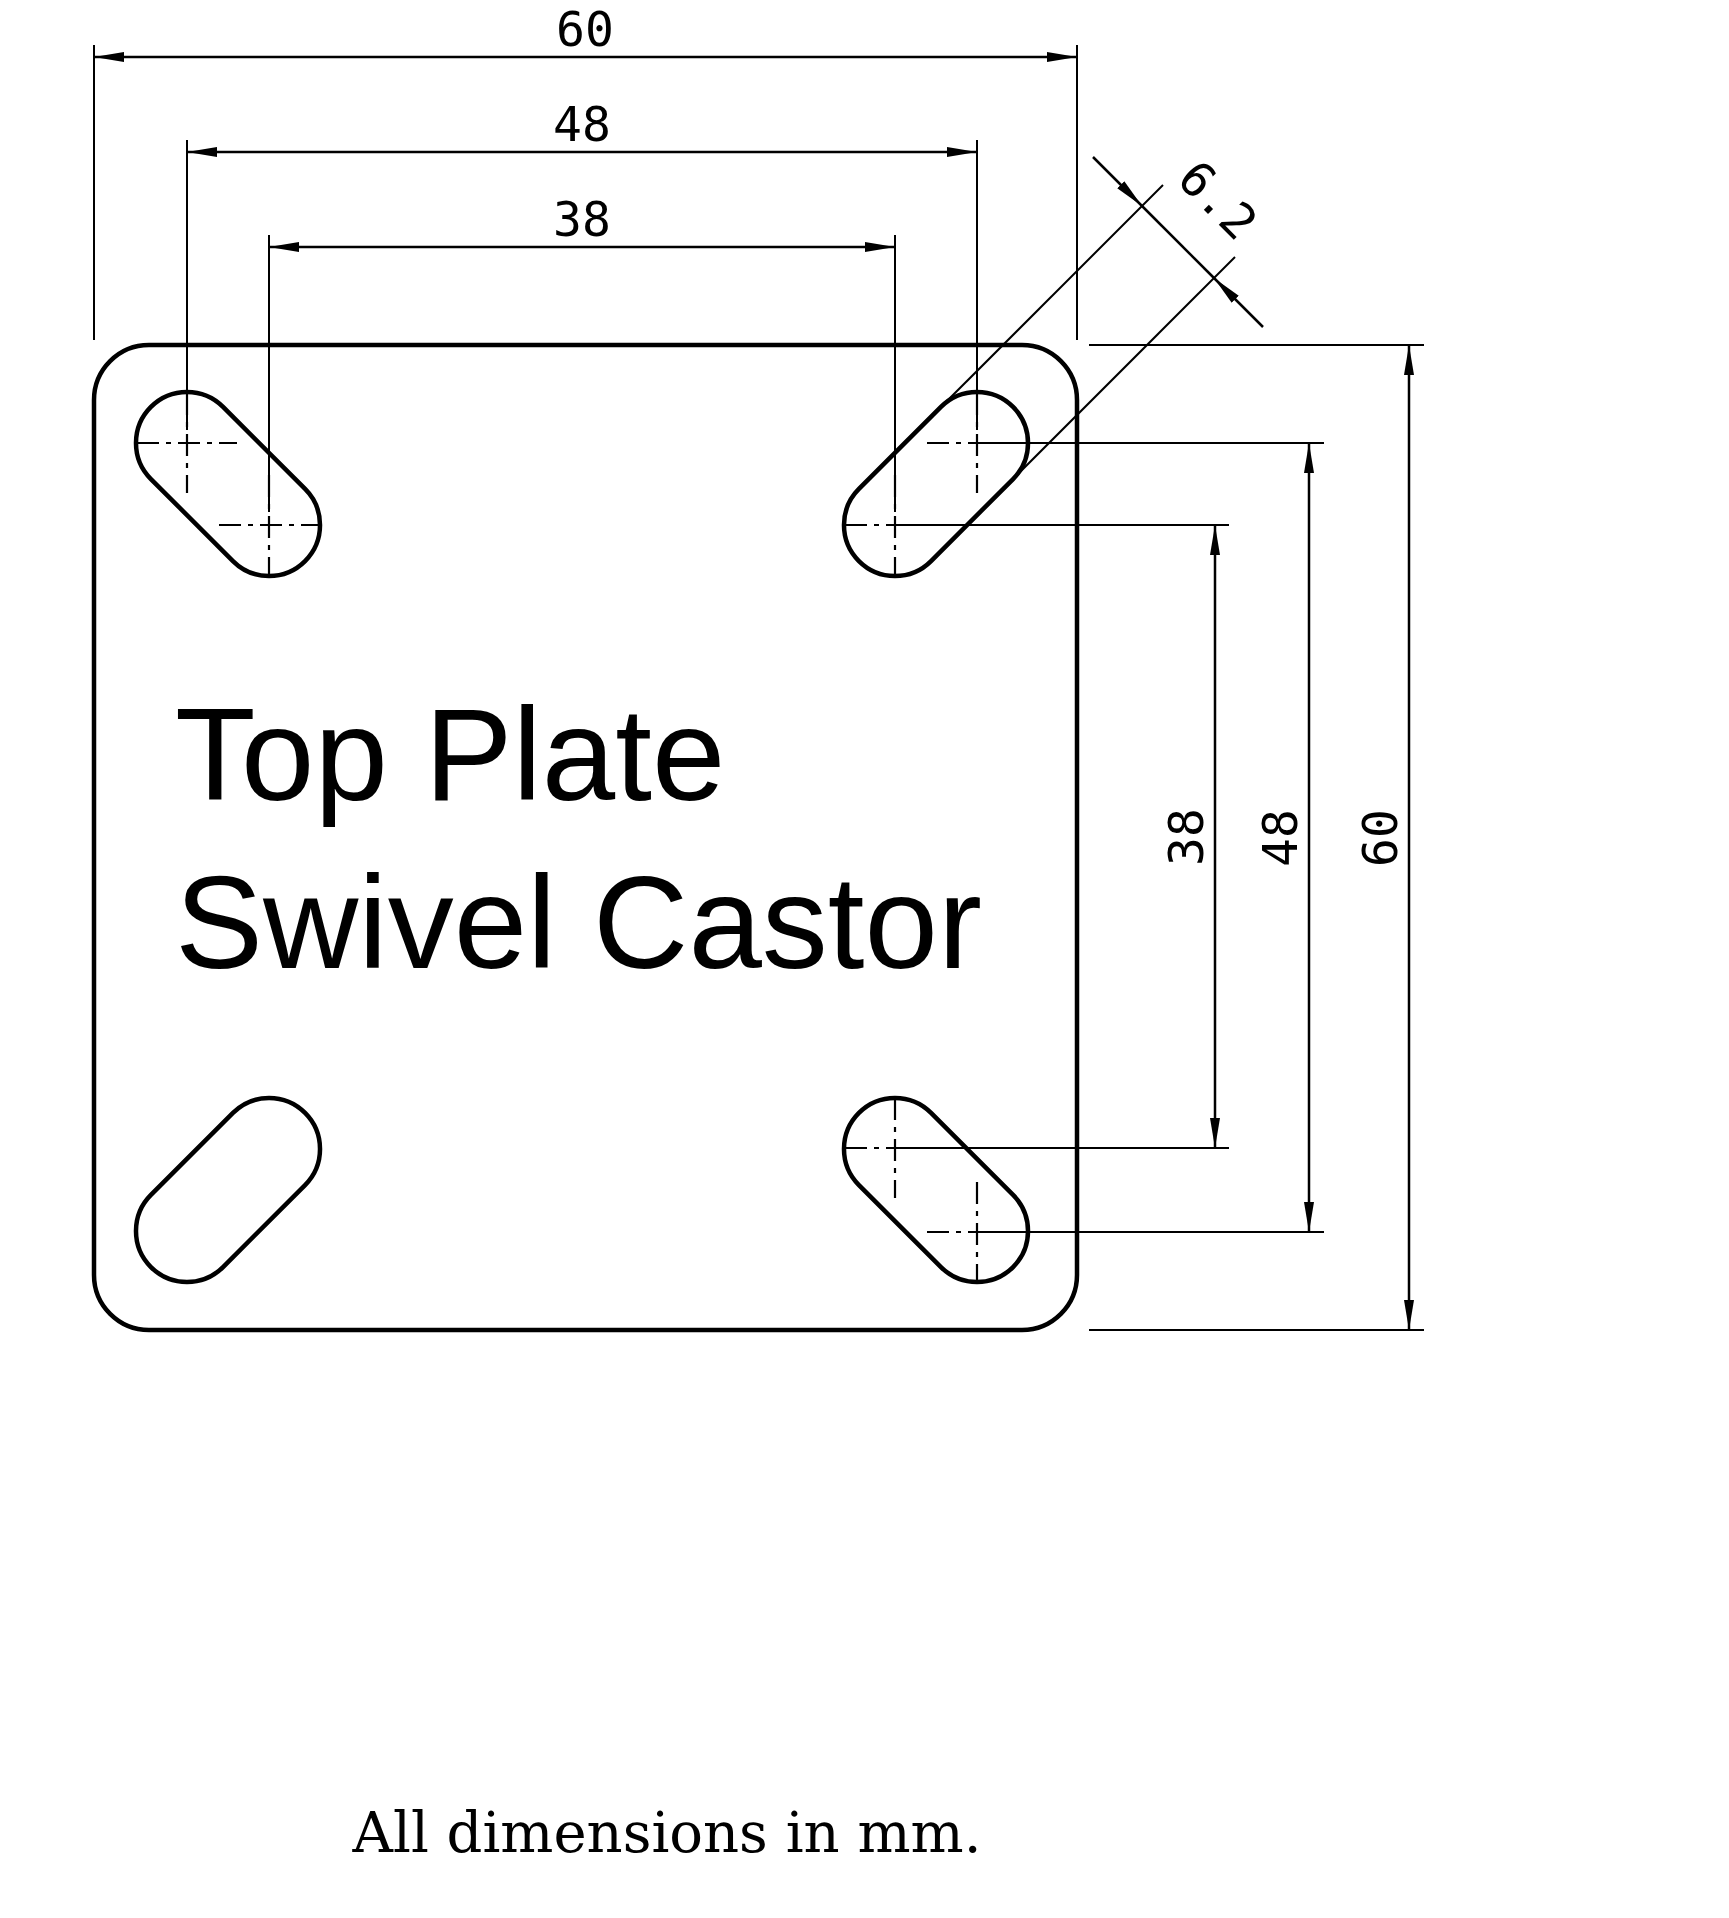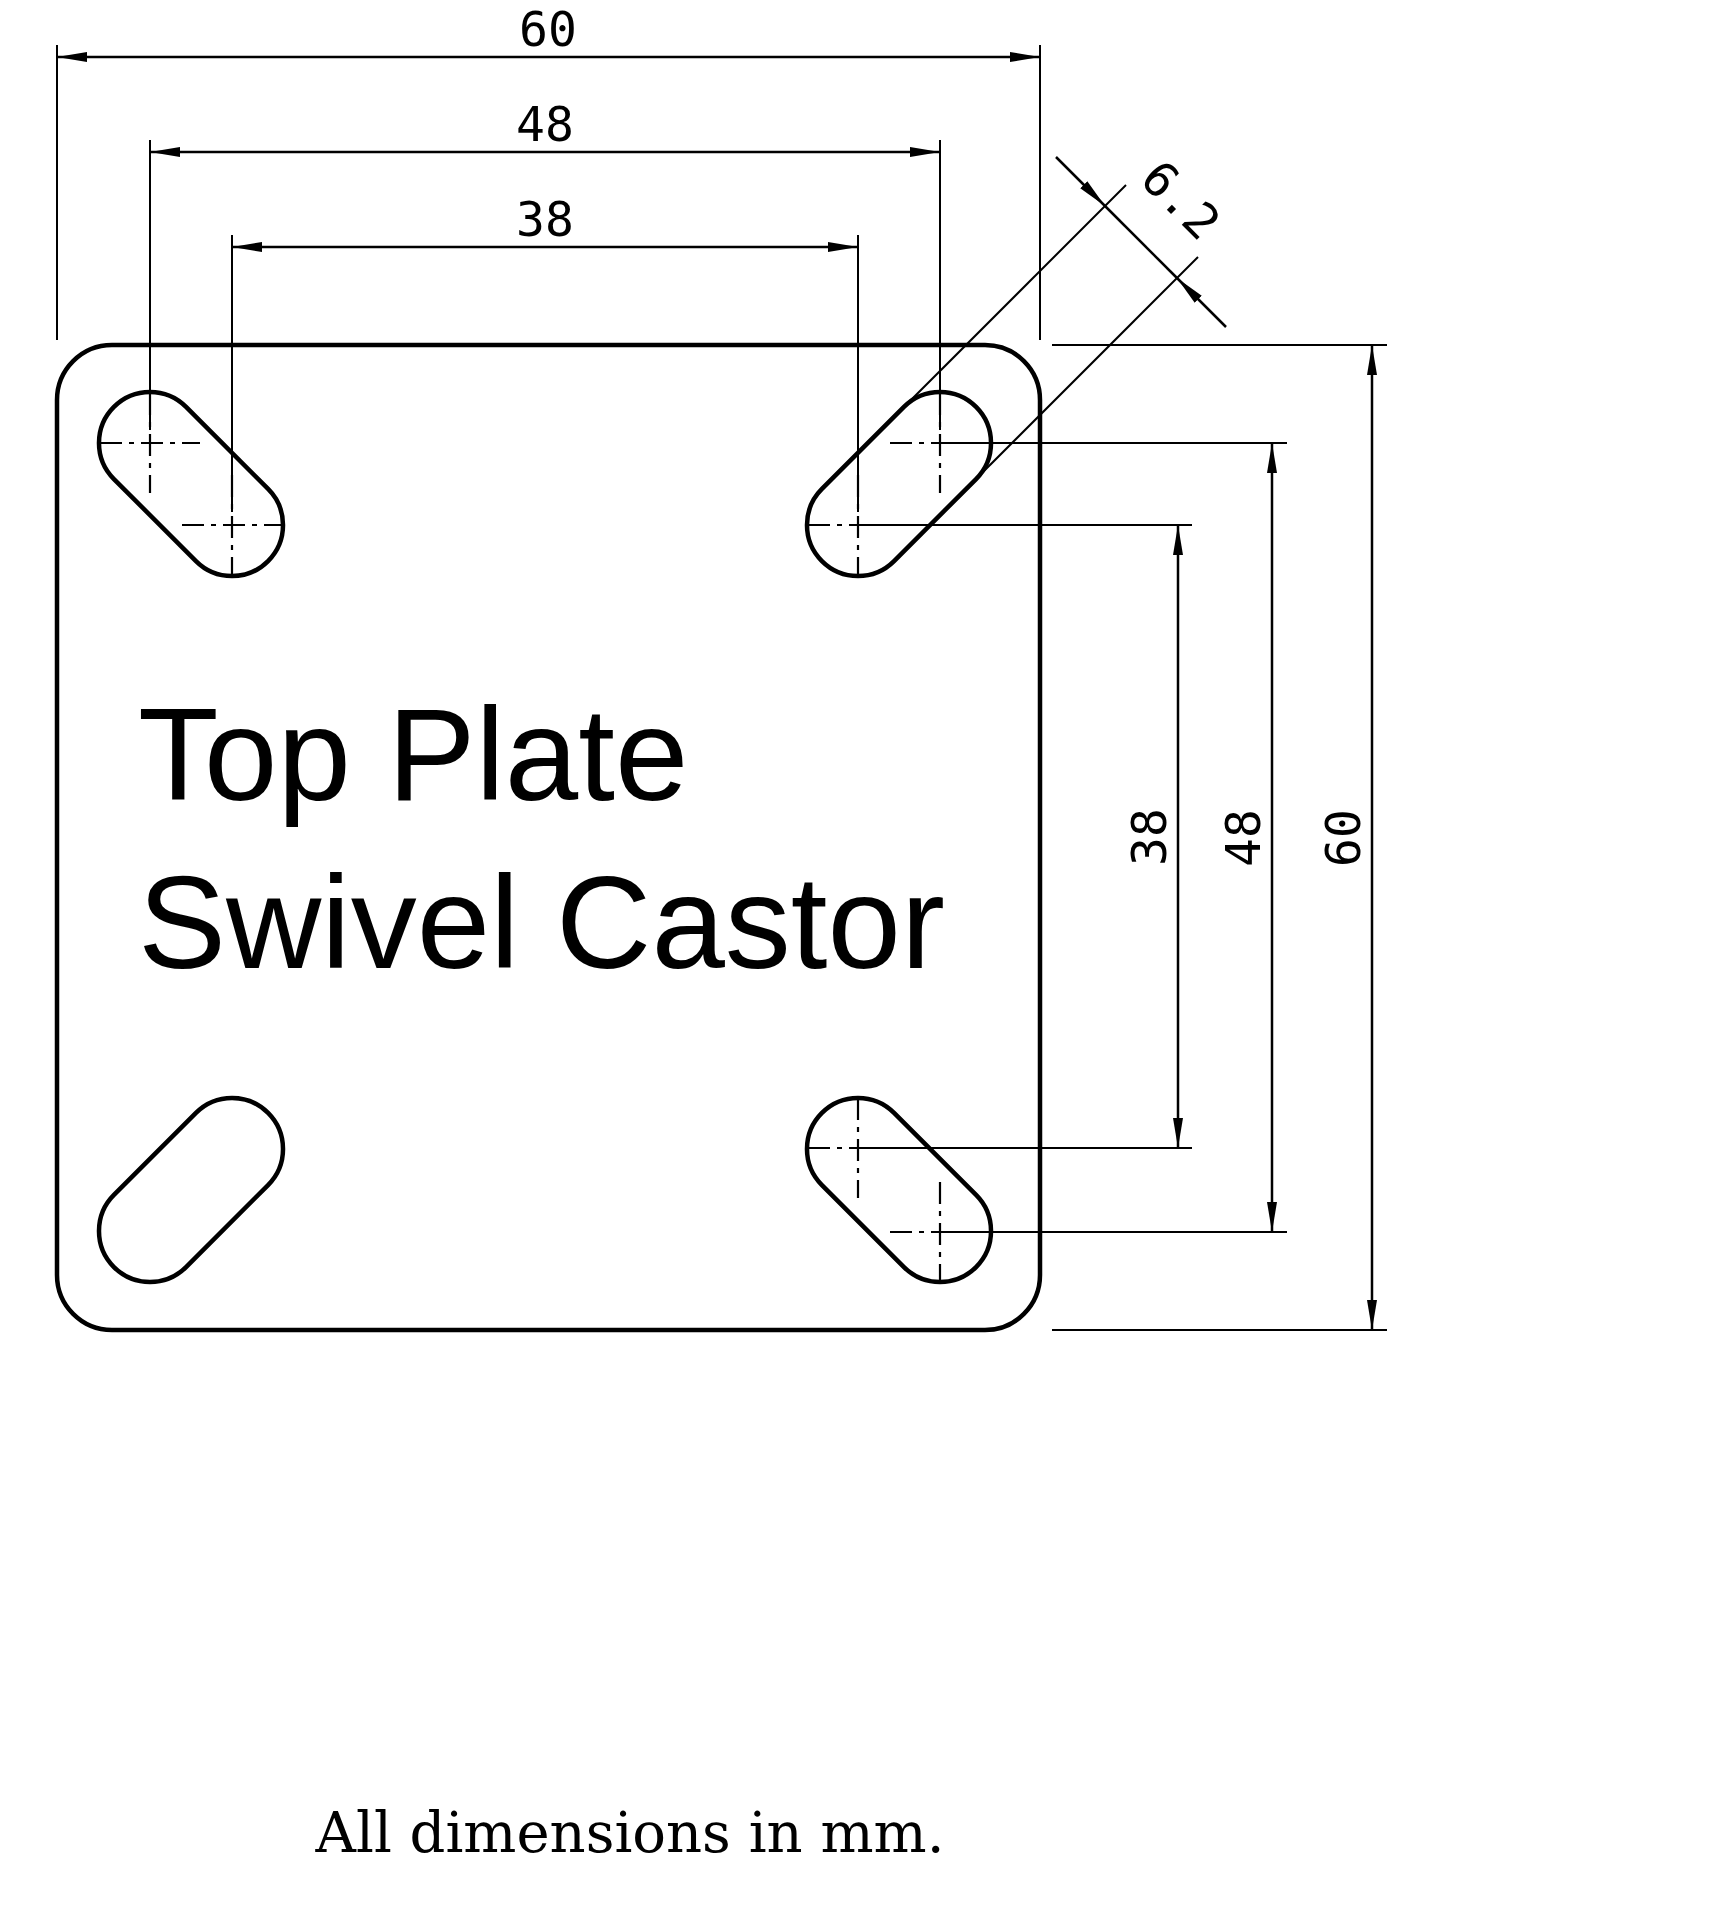--- a/index.html
+++ b/index.html
@@ -5,20 +5,21 @@
   html, body {
     margin: 0;
     padding: 0;
     background: #ffffff;
   }
   .drawing-root {
     width: 1441px;
     height: 1918px;
     position: relative;
     background: #ffffff;
+    margin-left: 37px;
   }
   svg { display: block; }
 
   .outline {
     fill: #ffffff;
     stroke: #000000;
     stroke-width: 4.5;
   }
   .slot {
     fill: #ffffff;

